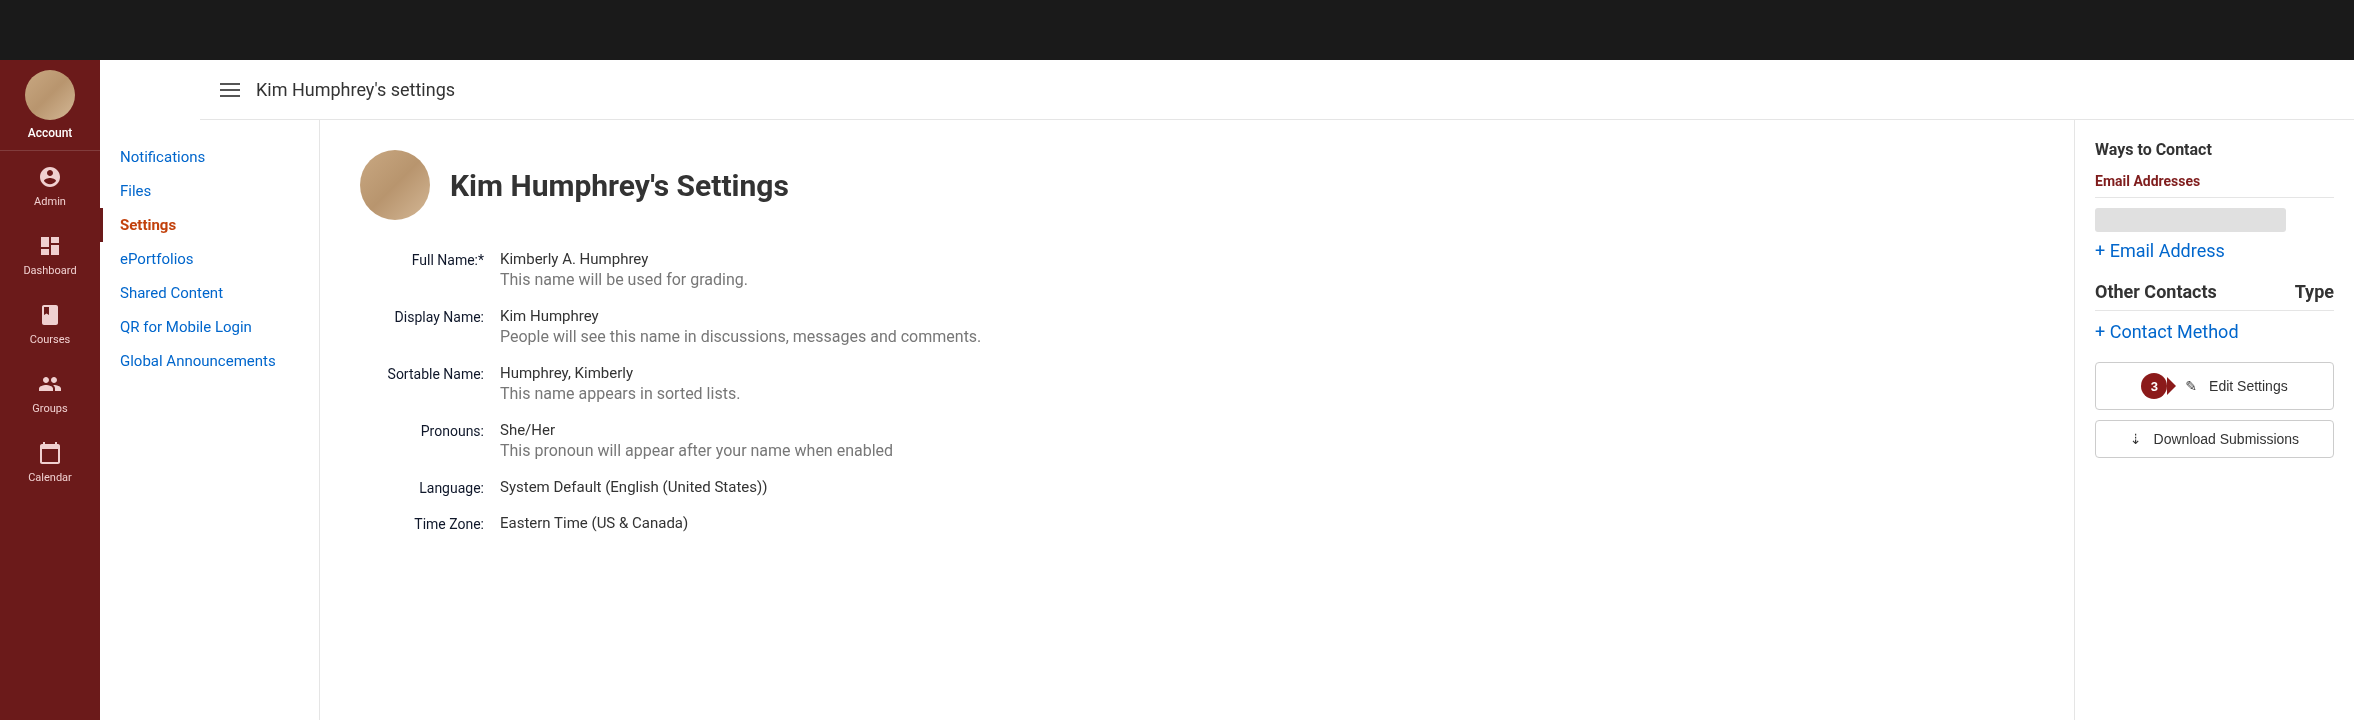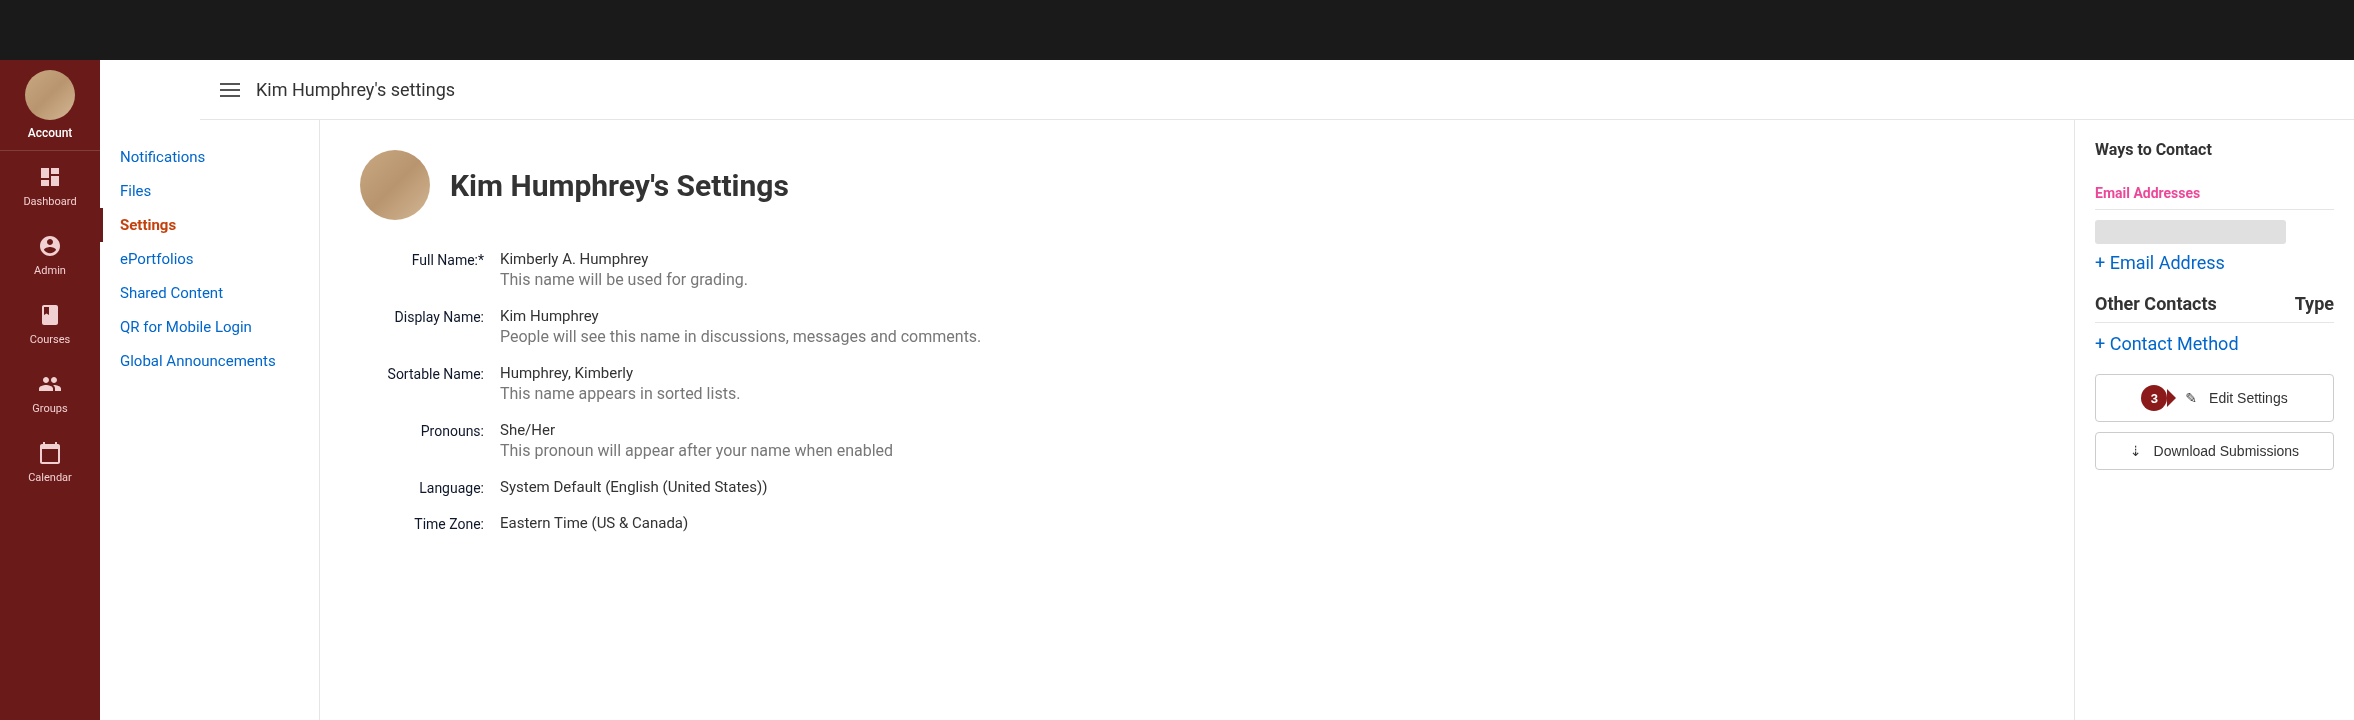--- a/index.html
+++ b/index.html
@@ -232,27 +232,27 @@
       flex-shrink: 0;
       padding: 20px;
       border-left: 1px solid #e5e5e5;
       overflow-y: auto;
     }
 
     .right-panel-title {
       font-size: 16px;
       font-weight: 700;
       color: #333;
-      margin-bottom: 26px;
+      margin-bottom: 14px;
     }
 
     .section-header {
       font-size: 14px;
       font-weight: 700;
-      color: #ec4899;
+      color: #7f1d1d;
       padding-bottom: 8px;
       border-bottom: 1px solid #e5e5e5;
       margin-bottom: 10px;
     }
 
     .email-placeholder {
       height: 24px;
       background: #e0e0e0;
       border-radius: 3px;
       margin-bottom: 8px;
@@ -327,33 +327,33 @@
   <div class="sidebar">
 
     <div class="sidebar-account">
       <div class="account-avatar"></div>
       <span class="sidebar-account-label">Account</span>
     </div>
 
     <div class="sidebar-item">
       <div class="sidebar-icon">
         <svg width="24" height="24" viewBox="0 0 24 24" xmlns="http://www.w3.org/2000/svg">
-          <path d="M3 13h8V3H3v10zm0 8h8v-6H3v6zm10 0h8V11h-8v10zm0-18v6h8V3h-8z"></path>
+          <path d="M12 2C6.48 2 2 6.48 2 12s4.48 10 10 10 10-4.48 10-10S17.52 2 12 2zm0 3c1.66 0 3 1.34 3 3s-1.34 3-3 3-3-1.34-3-3 1.34-3 3-3zm0 14.2c-2.5 0-4.71-1.28-6-3.22.03-1.99 4-3.08 6-3.08 1.99 0 5.97 1.09 6 3.08-1.29 1.94-3.5 3.22-6 3.22z"></path>
         </svg>
       </div>
-      <span class="sidebar-item-label">Dashboard</span>
+      <span class="sidebar-item-label">Admin</span>
     </div>
 
     <div class="sidebar-item">
       <div class="sidebar-icon">
         <svg width="24" height="24" viewBox="0 0 24 24" xmlns="http://www.w3.org/2000/svg">
-          <path d="M12 2C6.48 2 2 6.48 2 12s4.48 10 10 10 10-4.48 10-10S17.52 2 12 2zm0 3c1.66 0 3 1.34 3 3s-1.34 3-3 3-3-1.34-3-3 1.34-3 3-3zm0 14.2c-2.5 0-4.71-1.28-6-3.22.03-1.99 4-3.08 6-3.08 1.99 0 5.97 1.09 6 3.08-1.29 1.94-3.5 3.22-6 3.22z"></path>
+          <path d="M3 13h8V3H3v10zm0 8h8v-6H3v6zm10 0h8V11h-8v10zm0-18v6h8V3h-8z"></path>
         </svg>
       </div>
-      <span class="sidebar-item-label">Admin</span>
+      <span class="sidebar-item-label">Dashboard</span>
     </div>
 
     <div class="sidebar-item">
       <div class="sidebar-icon">
         <svg width="24" height="24" viewBox="0 0 24 24" xmlns="http://www.w3.org/2000/svg">
           <path d="M18 2H6c-1.1 0-2 .9-2 2v16c0 1.1.9 2 2 2h12c1.1 0 2-.9 2-2V4c0-1.1-.9-2-2-2zM6 4h5v8l-2.5-1.5L6 12V4z"></path>
         </svg>
       </div>
       <span class="sidebar-item-label">Courses</span>
     </div>

